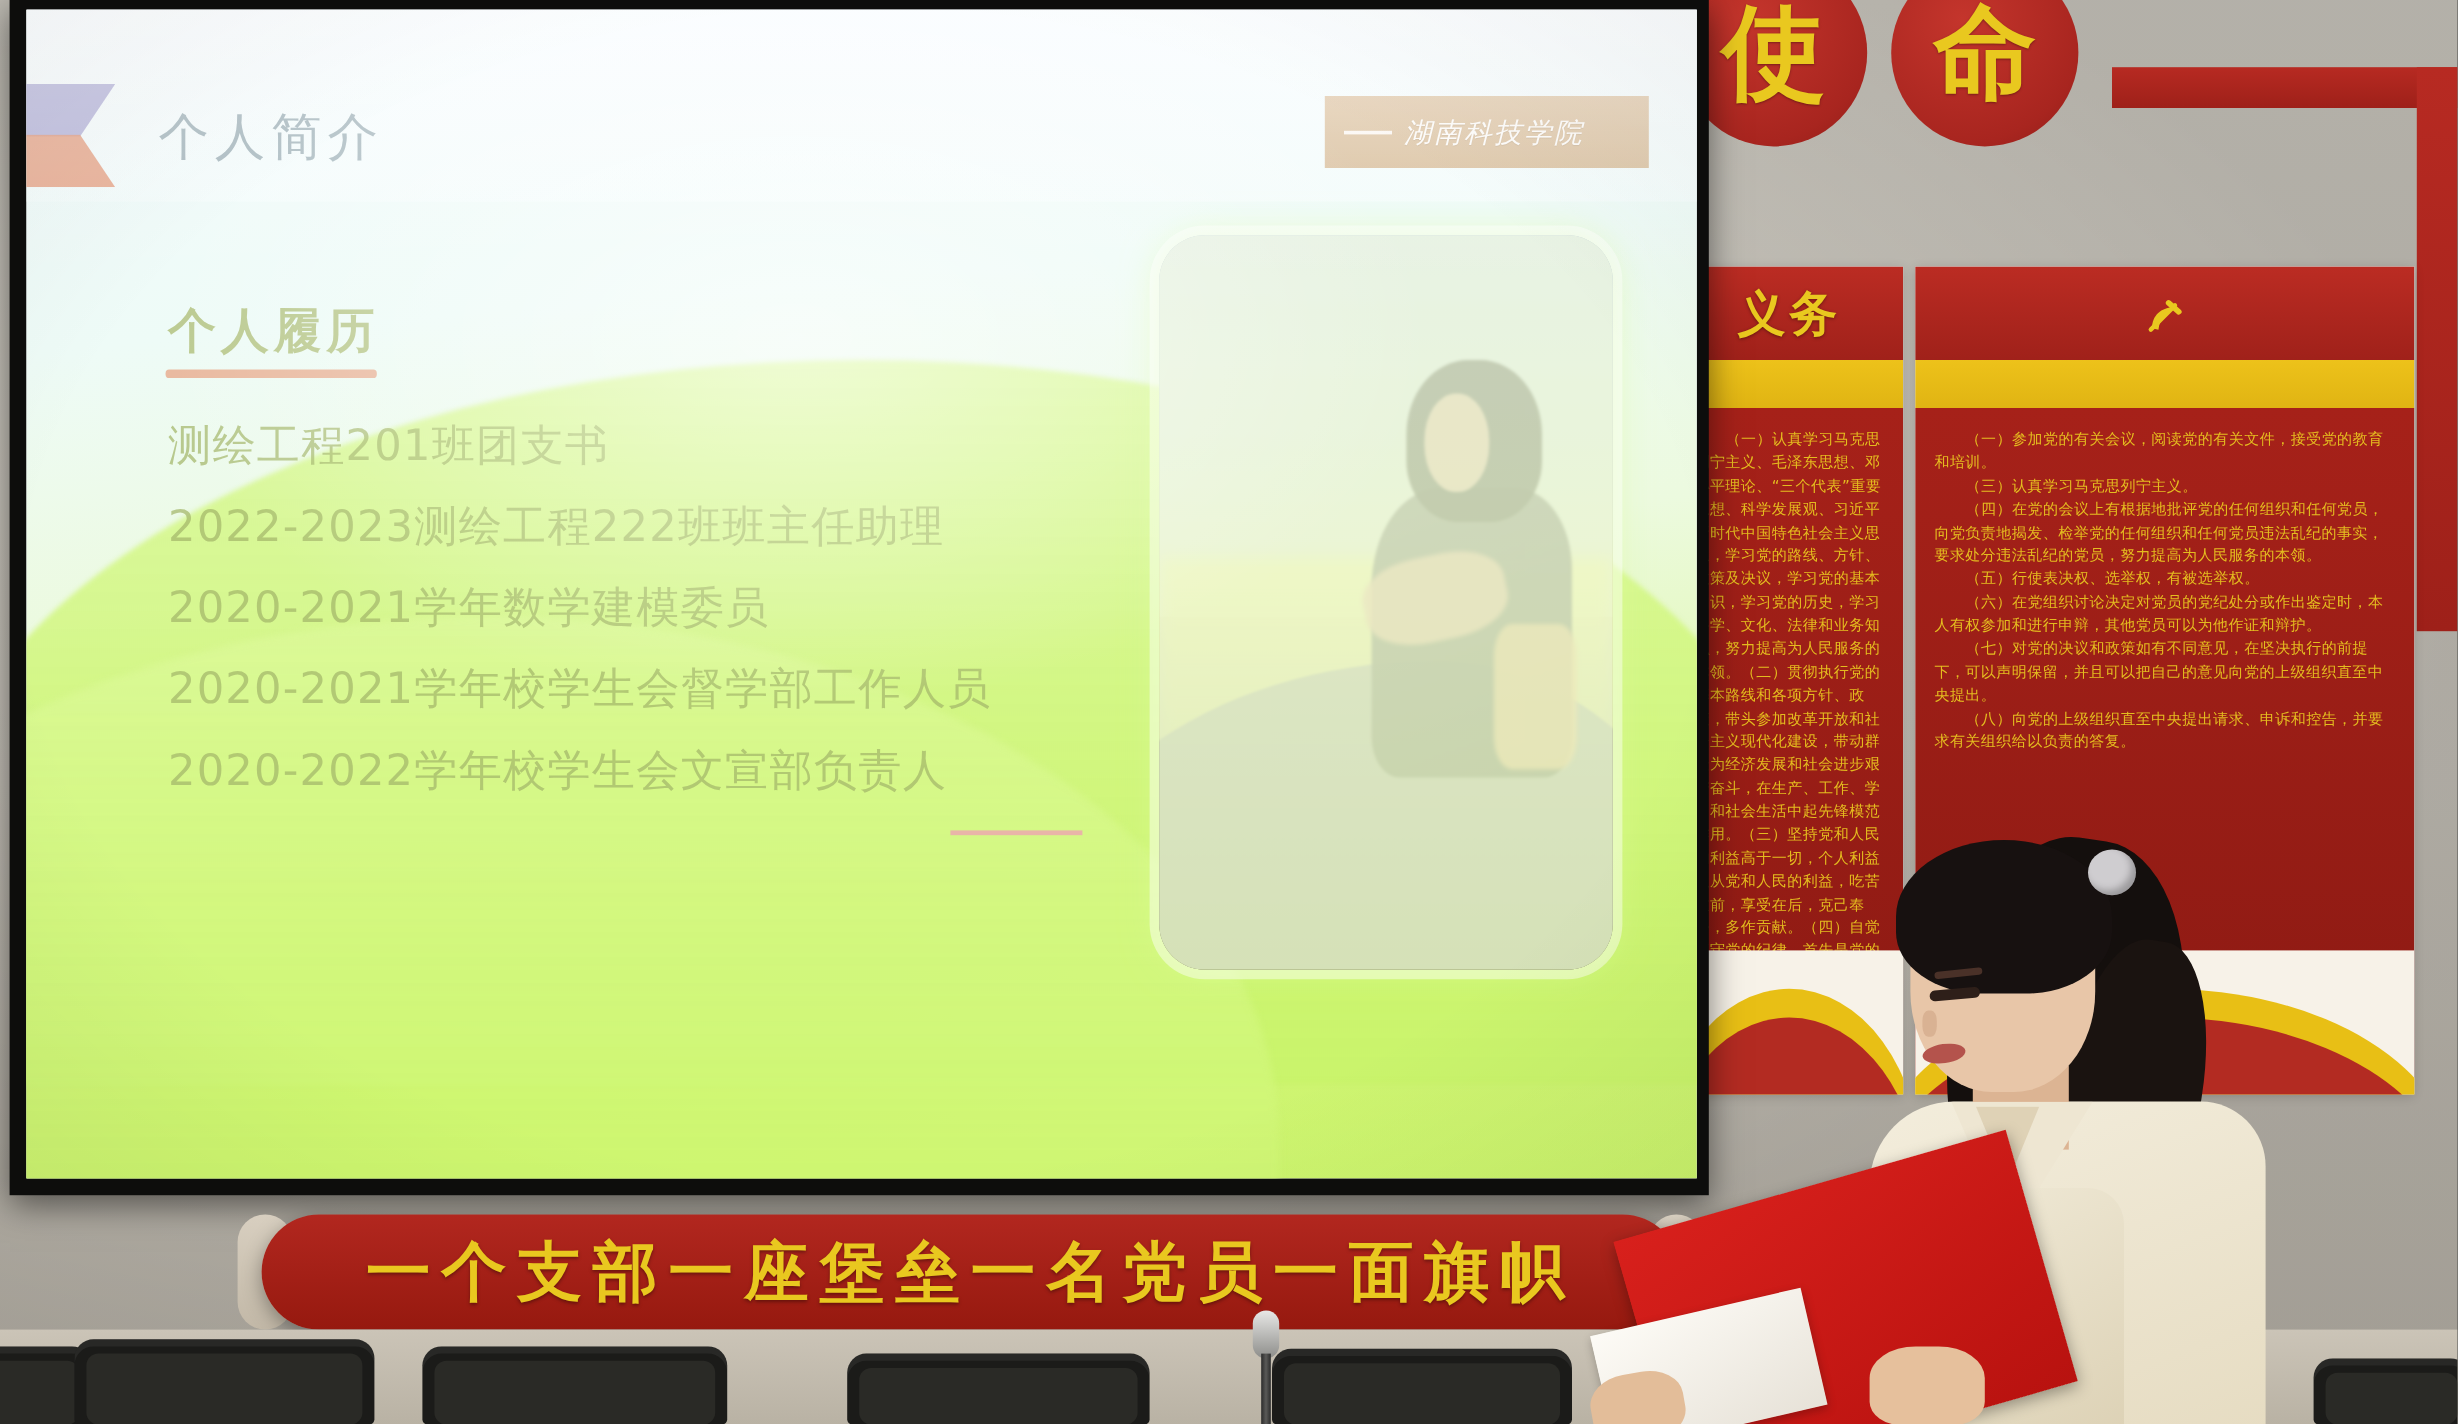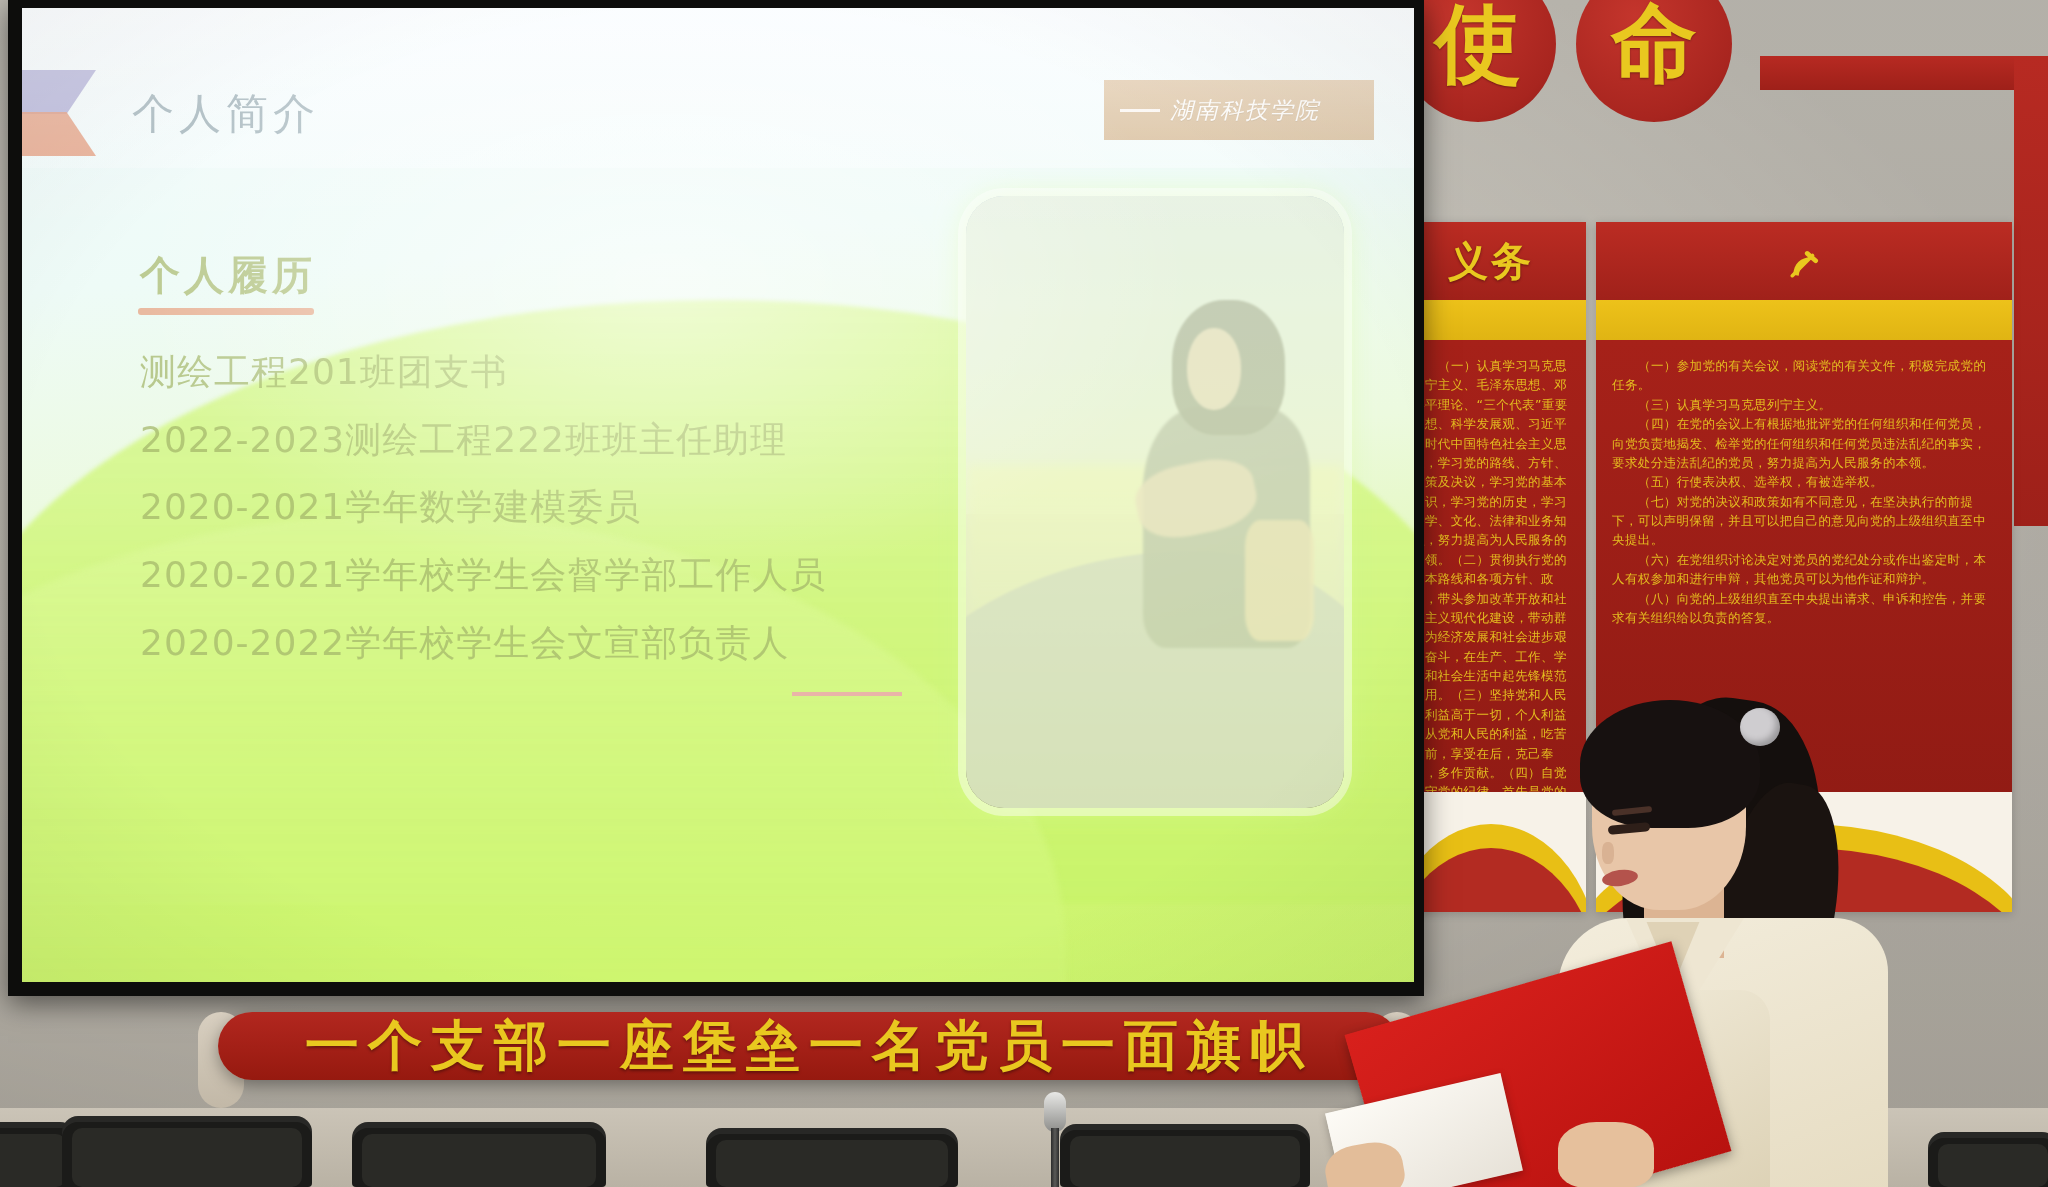--- a/index.html
+++ b/index.html
@@ -128,21 +128,21 @@
   .ph-arm{position:absolute;left:2%;top:46%;width:66%;height:20%;
         background:#d2a87d;border-radius:40%;transform:rotate(-12deg);filter:blur(1.6px);opacity:.85;}
   .ph-bag{position:absolute;left:62%;top:62%;width:38%;height:34%;
         background:#d8ad6c;border-radius:22%;filter:blur(1.6px);opacity:.8;}
   .photo-wash{position:absolute;inset:0;
         background:linear-gradient(180deg,rgba(236,252,245,.55),rgba(214,248,140,.62));
         mix-blend-mode:screen;}
   .photo-wash2{position:absolute;inset:0;background:rgba(238,252,214,.40);}
 
   
-  .banner{position:absolute;left:218px;top:1012px;width:1182px;height:68px;
+  .banner{position:absolute;left:218px;top:1012px;width:1182px;height:96px;
         border-radius:48px;
         background:linear-gradient(180deg,#b2271f,#96190f);
         display:flex;align-items:center;justify-content:center;
         box-shadow:0 5px 16px rgba(0,0,0,.35);}
   .banner-text{color:#e9c81f;font-size:54px;font-weight:bold;letter-spacing:9px;
         font-family:"DejaVu Sans","Liberation Sans",sans-serif;
         text-shadow:0 2px 3px rgba(0,0,0,.35);white-space:nowrap;}
   .banner-cap{position:absolute;top:1012px;width:46px;height:96px;
         background:linear-gradient(180deg,#d8cfc0,#c2b8a7);border-radius:23px;}
 
@@ -235,26 +235,26 @@
       <span style="display:inline-block;width:34px;height:34px;position:relative;">
         <svg viewBox="0 0 32 32" width="34" height="34" aria-hidden="true">
           <path d="M5 27 L24 8" stroke="#e9c81f" stroke-width="3.4" fill="none" stroke-linecap="round"></path>
           <path d="M19 6 L27 13" stroke="#e9c81f" stroke-width="4.4" fill="none" stroke-linecap="round"></path>
           <path d="M6 26 C6 14 16 8 26 10 C18 13 12 18 11 27 Z" fill="#e9c81f"></path>
         </svg>
       </span>
     </div>
     <div class="p-strip"></div>
     <div class="p-body" style="height:512px;">
-      <div class="p-line p-indent">（一）参加党的有关会议，阅读党的有关文件，积极完成党的任务。</div>
+      <div class="p-line p-indent">（一）参加党的有关会议，阅读党的有关文件，接受党的教育和培训。</div>
       <div class="p-line p-indent">（三）认真学习马克思列宁主义。</div>
       <div class="p-line p-indent">（四）在党的会议上有根据地批评党的任何组织和任何党员，向党负责地揭发、检举党的任何组织和任何党员违法乱纪的事实，要求处分违法乱纪的党员，努力提高为人民服务的本领。</div>
       <div class="p-line p-indent">（五）行使表决权、选举权，有被选举权。</div>
+      <div class="p-line p-indent">（六）在党组织讨论决定对党员的党纪处分或作出鉴定时，本人有权参加和进行申辩，其他党员可以为他作证和辩护。</div>
       <div class="p-line p-indent">（七）对党的决议和政策如有不同意见，在坚决执行的前提下，可以声明保留，并且可以把自己的意见向党的上级组织直至中央提出。</div>
-      <div class="p-line p-indent">（六）在党组织讨论决定对党员的党纪处分或作出鉴定时，本人有权参加和进行申辩，其他党员可以为他作证和辩护。</div>
       <div class="p-line p-indent">（八）向党的上级组织直至中央提出请求、申诉和控告，并要求有关组织给以负责的答复。</div>
     </div>
     <div class="panel-arc"></div>
   </div>
 
   <div id="screen-frame">
     <div id="slide">
       <div class="slide-bg"></div>
       <div class="slide-hill"></div>
       <div class="slide-hill2"></div>

